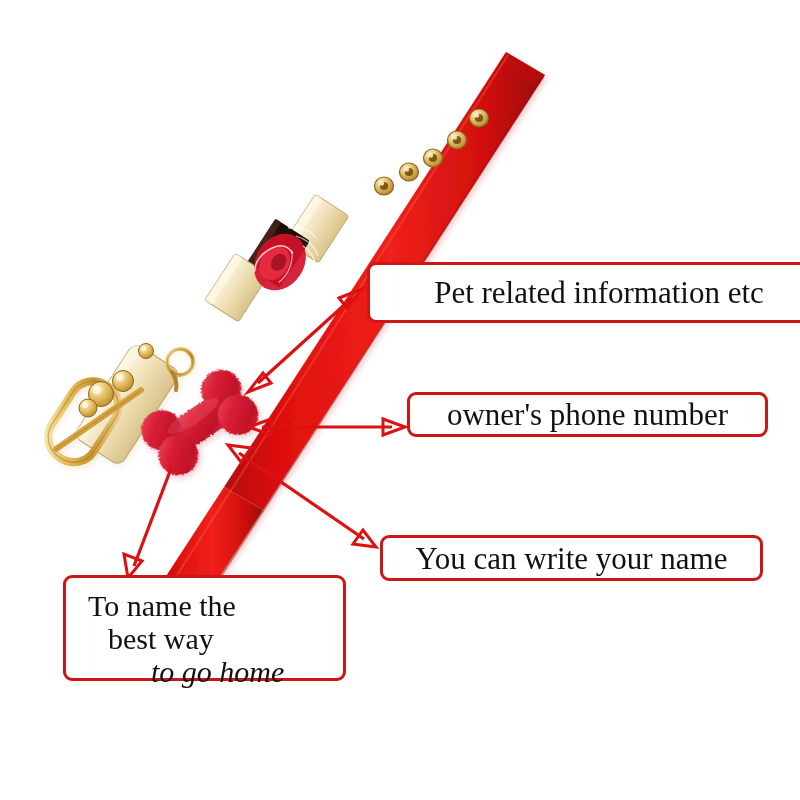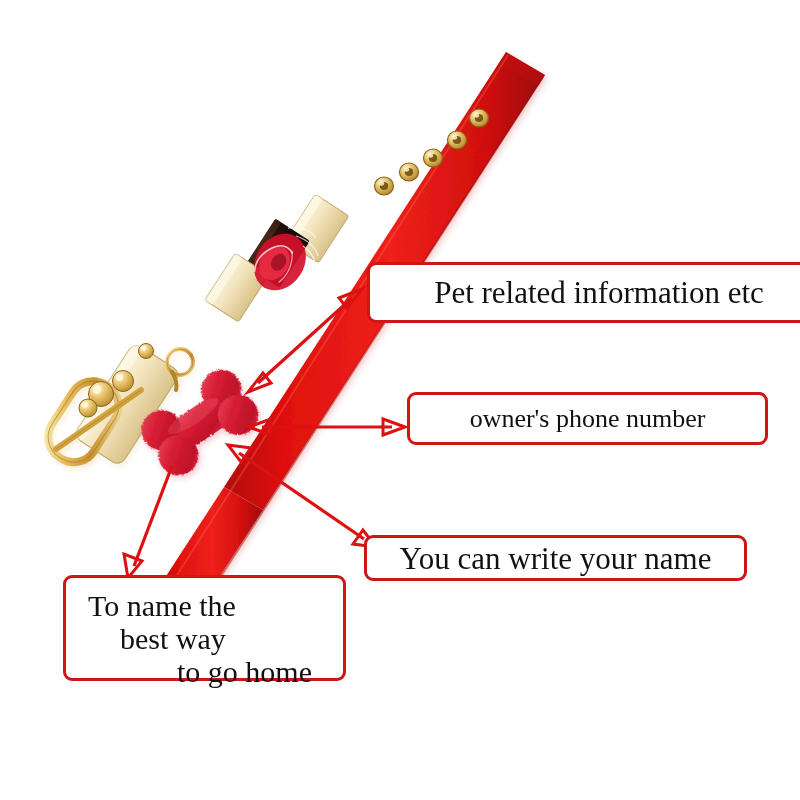--- a/index.html
+++ b/index.html
@@ -41,44 +41,44 @@
     line-height: 1;
   }
 
   #box-pet-info {
     left: 367px; top: 262px;
     width: 464px; height: 61px;
     font-size: 31px;
   }
   #box-phone {
     left: 407px; top: 392px;
-    width: 361px; height: 53px;
-    font-size: 26px;
+    width: 361px; height: 45px;
+    font-size: 31px;
     align-items: center;
   }
   #box-name {
-    left: 364px; top: 535px;
+    left: 380px; top: 535px;
     width: 383px; height: 46px;
     font-size: 31px;
   }
   #box-home {
     left: 63px; top: 575px;
     width: 283px; height: 106px;
     display: block;
     padding: 0;
     font-size: 30px;
   }
   #box-home .ln {
     display: block;
     line-height: 1;
     white-space: nowrap;
   }
   #box-home .ln1 { margin-top: 13px; margin-left: 22px; }
-  #box-home .ln2 { margin-top: 3px; margin-left: 54px; }
-  #box-home .ln3 { margin-top: 3px; margin-left: 111px; }
+  #box-home .ln2 { margin-top: 3px; margin-left: 42px; }
+  #box-home .ln3 { margin-top: 3px; margin-left: 85px; font-style: italic; }
 
   
   #arrows {
     position: absolute;
     left: 0; top: 0;
     width: 800px; height: 800px;
     pointer-events: none;
   }
 </style>
 </head>

